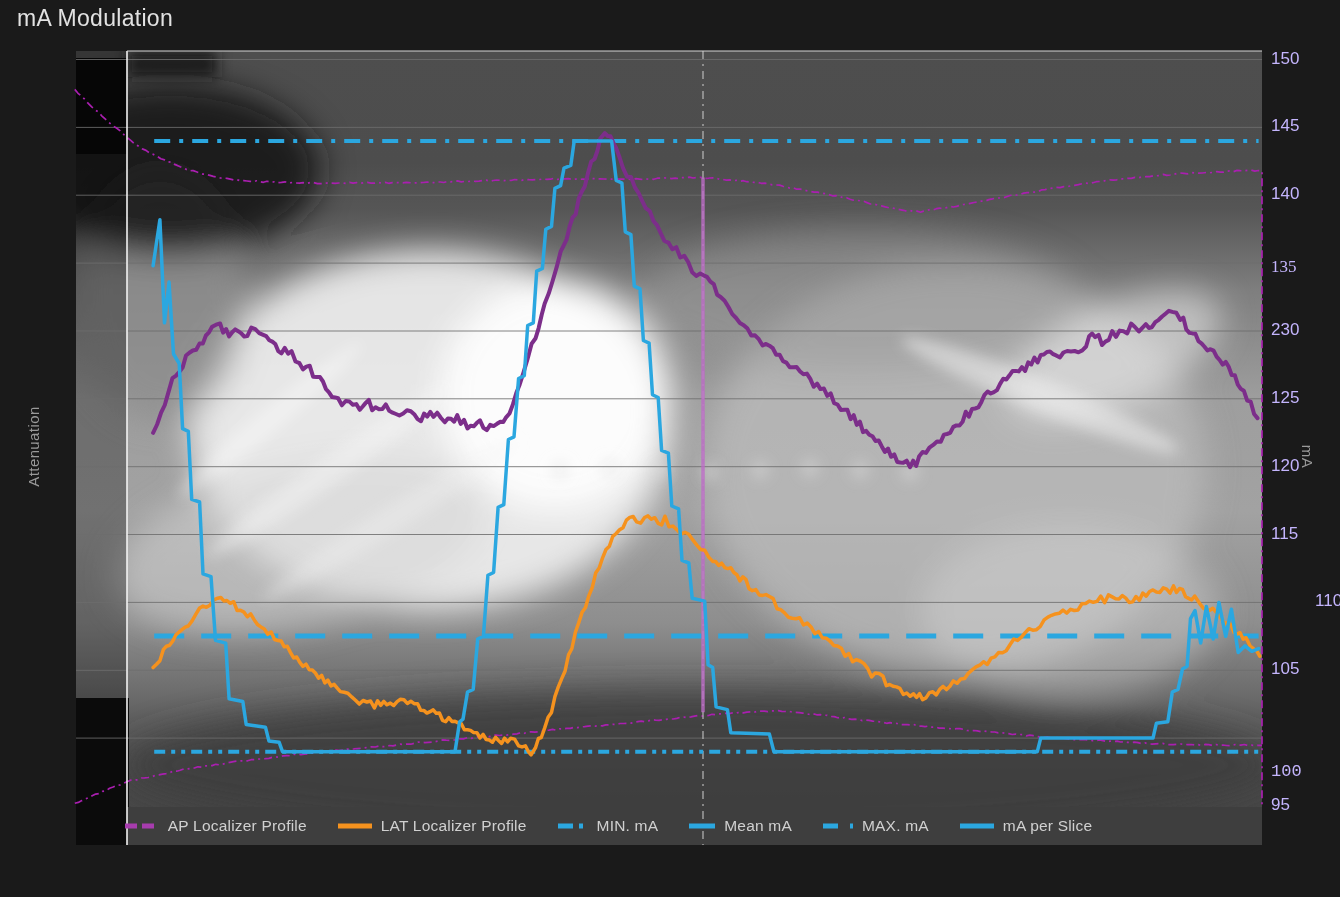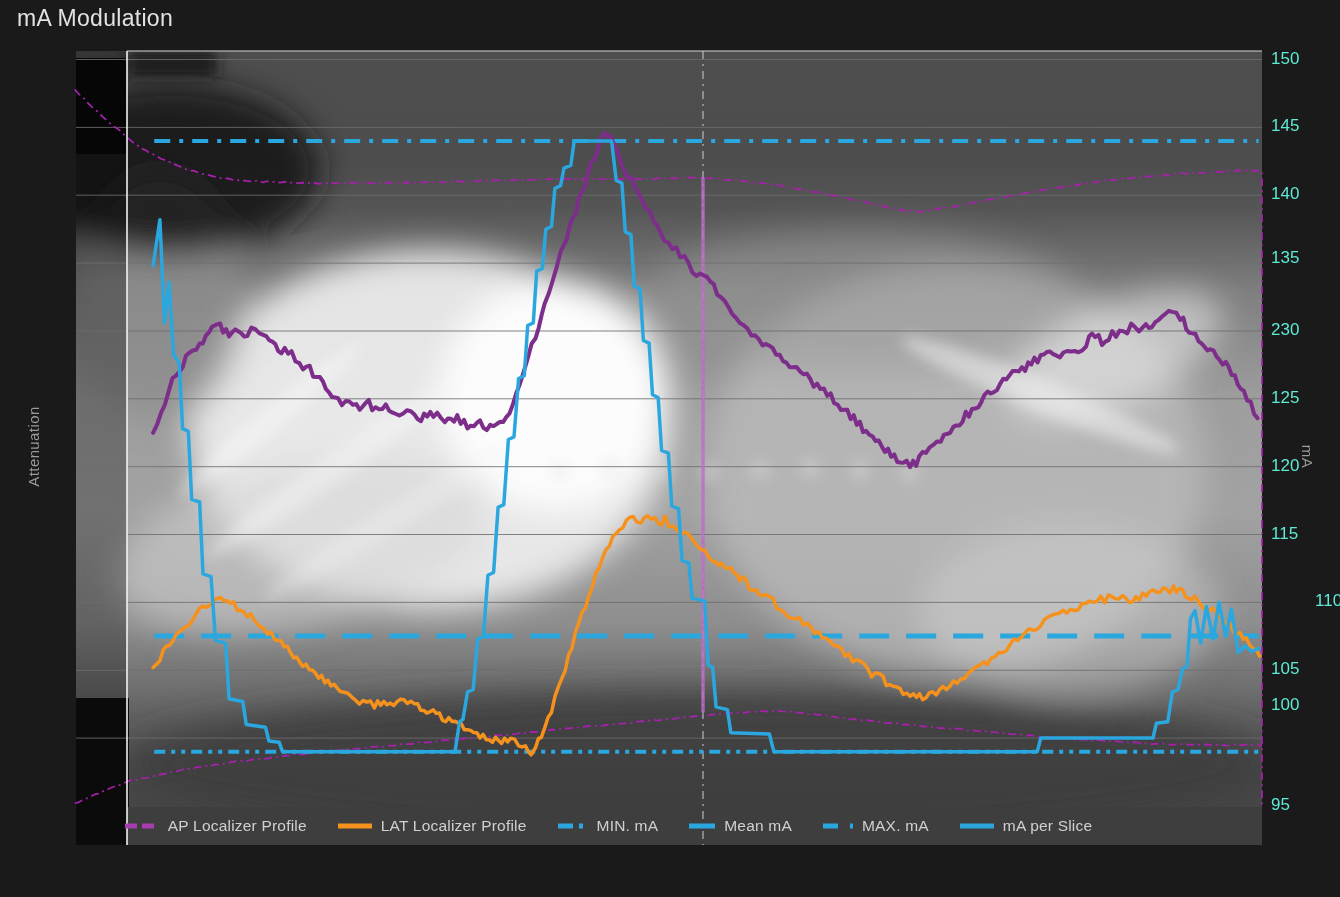--- a/index.html
+++ b/index.html
@@ -3,21 +3,21 @@
 <meta charset="utf-8">
 <style>
   html,body{margin:0;padding:0;background:#1a1a1a;width:1340px;height:897px;overflow:hidden;
     font-family:"Liberation Sans",sans-serif;-webkit-font-smoothing:antialiased;}
   #stage{position:relative;width:1340px;height:897px;background:#1a1a1a;}
   #page-title{position:absolute;left:17px;top:5px;font-size:23px;color:#e2e2e2;letter-spacing:.3px;}
   #chart-svg{position:absolute;left:0;top:0;}
   .axis-title{position:absolute;font-size:15px;color:#9a9a9a;letter-spacing:.4px;}
   #att-label{left:-62px;top:438px;width:190px;text-align:center;transform:rotate(-90deg);}
   #ma-label{left:1292px;top:448px;width:30px;text-align:center;transform:rotate(90deg);}
-  #ticks span{position:absolute;left:1271px;width:46px;font-size:17px;color:#5eead4;}
+  #ticks span{position:absolute;left:1271px;width:46px;font-size:17px;color:#c4b5fd;}
   #legend{position:absolute;left:127px;top:807px;width:963px;height:38px;display:flex;
     align-items:center;justify-content:center;gap:31px;}
   .legend-item{display:flex;align-items:center;gap:9px;cursor:default;}
   .legend-item span{font-size:15.5px;color:#d0d0d0;letter-spacing:.2px;white-space:nowrap;}
   #status-bar{position:absolute;left:0;top:870px;width:1340px;height:24px;font-size:15px;}
   .status-group{position:absolute;white-space:nowrap;}
   .status-label{color:#8d8d8d;letter-spacing:.3px;}
   .status-sep{color:#5a5a5a;margin:0 9px;}
   .status-value{color:#2ba7e0;}
   .sg-0{left:70px;} .sg-1{left:352px;} .sg-2{left:620px;}
@@ -123,28 +123,28 @@
     <line x1="127" y1="51" x2="127" y2="845" stroke="#f2f2f2" stroke-width="1.6"></line>
     <line x1="127" y1="51" x2="1262" y2="51" stroke="#d5d5d5" stroke-width="1.2"></line>
   </svg>
 
   <div id="att-label" class="axis-title">Attenuation</div>
   <div id="ma-label" class="axis-title">mA</div>
   <div id="ticks">
       <span style="top: 48.5px;">150</span>
       <span style="top: 116.364px;">145</span>
       <span style="top: 184.227px;">140</span>
-      <span style="top: 248px;">135</span>
+      <span style="top: 257px; font-family: Liberation Serif, serif;">135</span>
       <span style="top: 319.955px;">230</span>
       <span style="top: 387.818px;">125</span>
       <span style="top: 455.682px;">120</span>
       <span style="top: 523.545px;">115</span>
       <span style="top: 591.409px; margin-left: 44px;">110</span>
       <span style="top: 659.273px;">105</span>
-      <span style="top: 695px;">100</span>
+      <span style="top: 762px; font-family: Liberation Mono, monospace;">100</span>
       <span style="top: 795px;">95</span>
     </div>
 
   <div id="legend">
       <div class="legend-item">
         <svg width="34" height="6">
           <line x1="0" x2="34" y1="3" y2="3" stroke="#a73cae" stroke-width="5" stroke-dasharray="12 5 12"></line>
         </svg>
         <span>AP Localizer Profile</span>
       </div>

